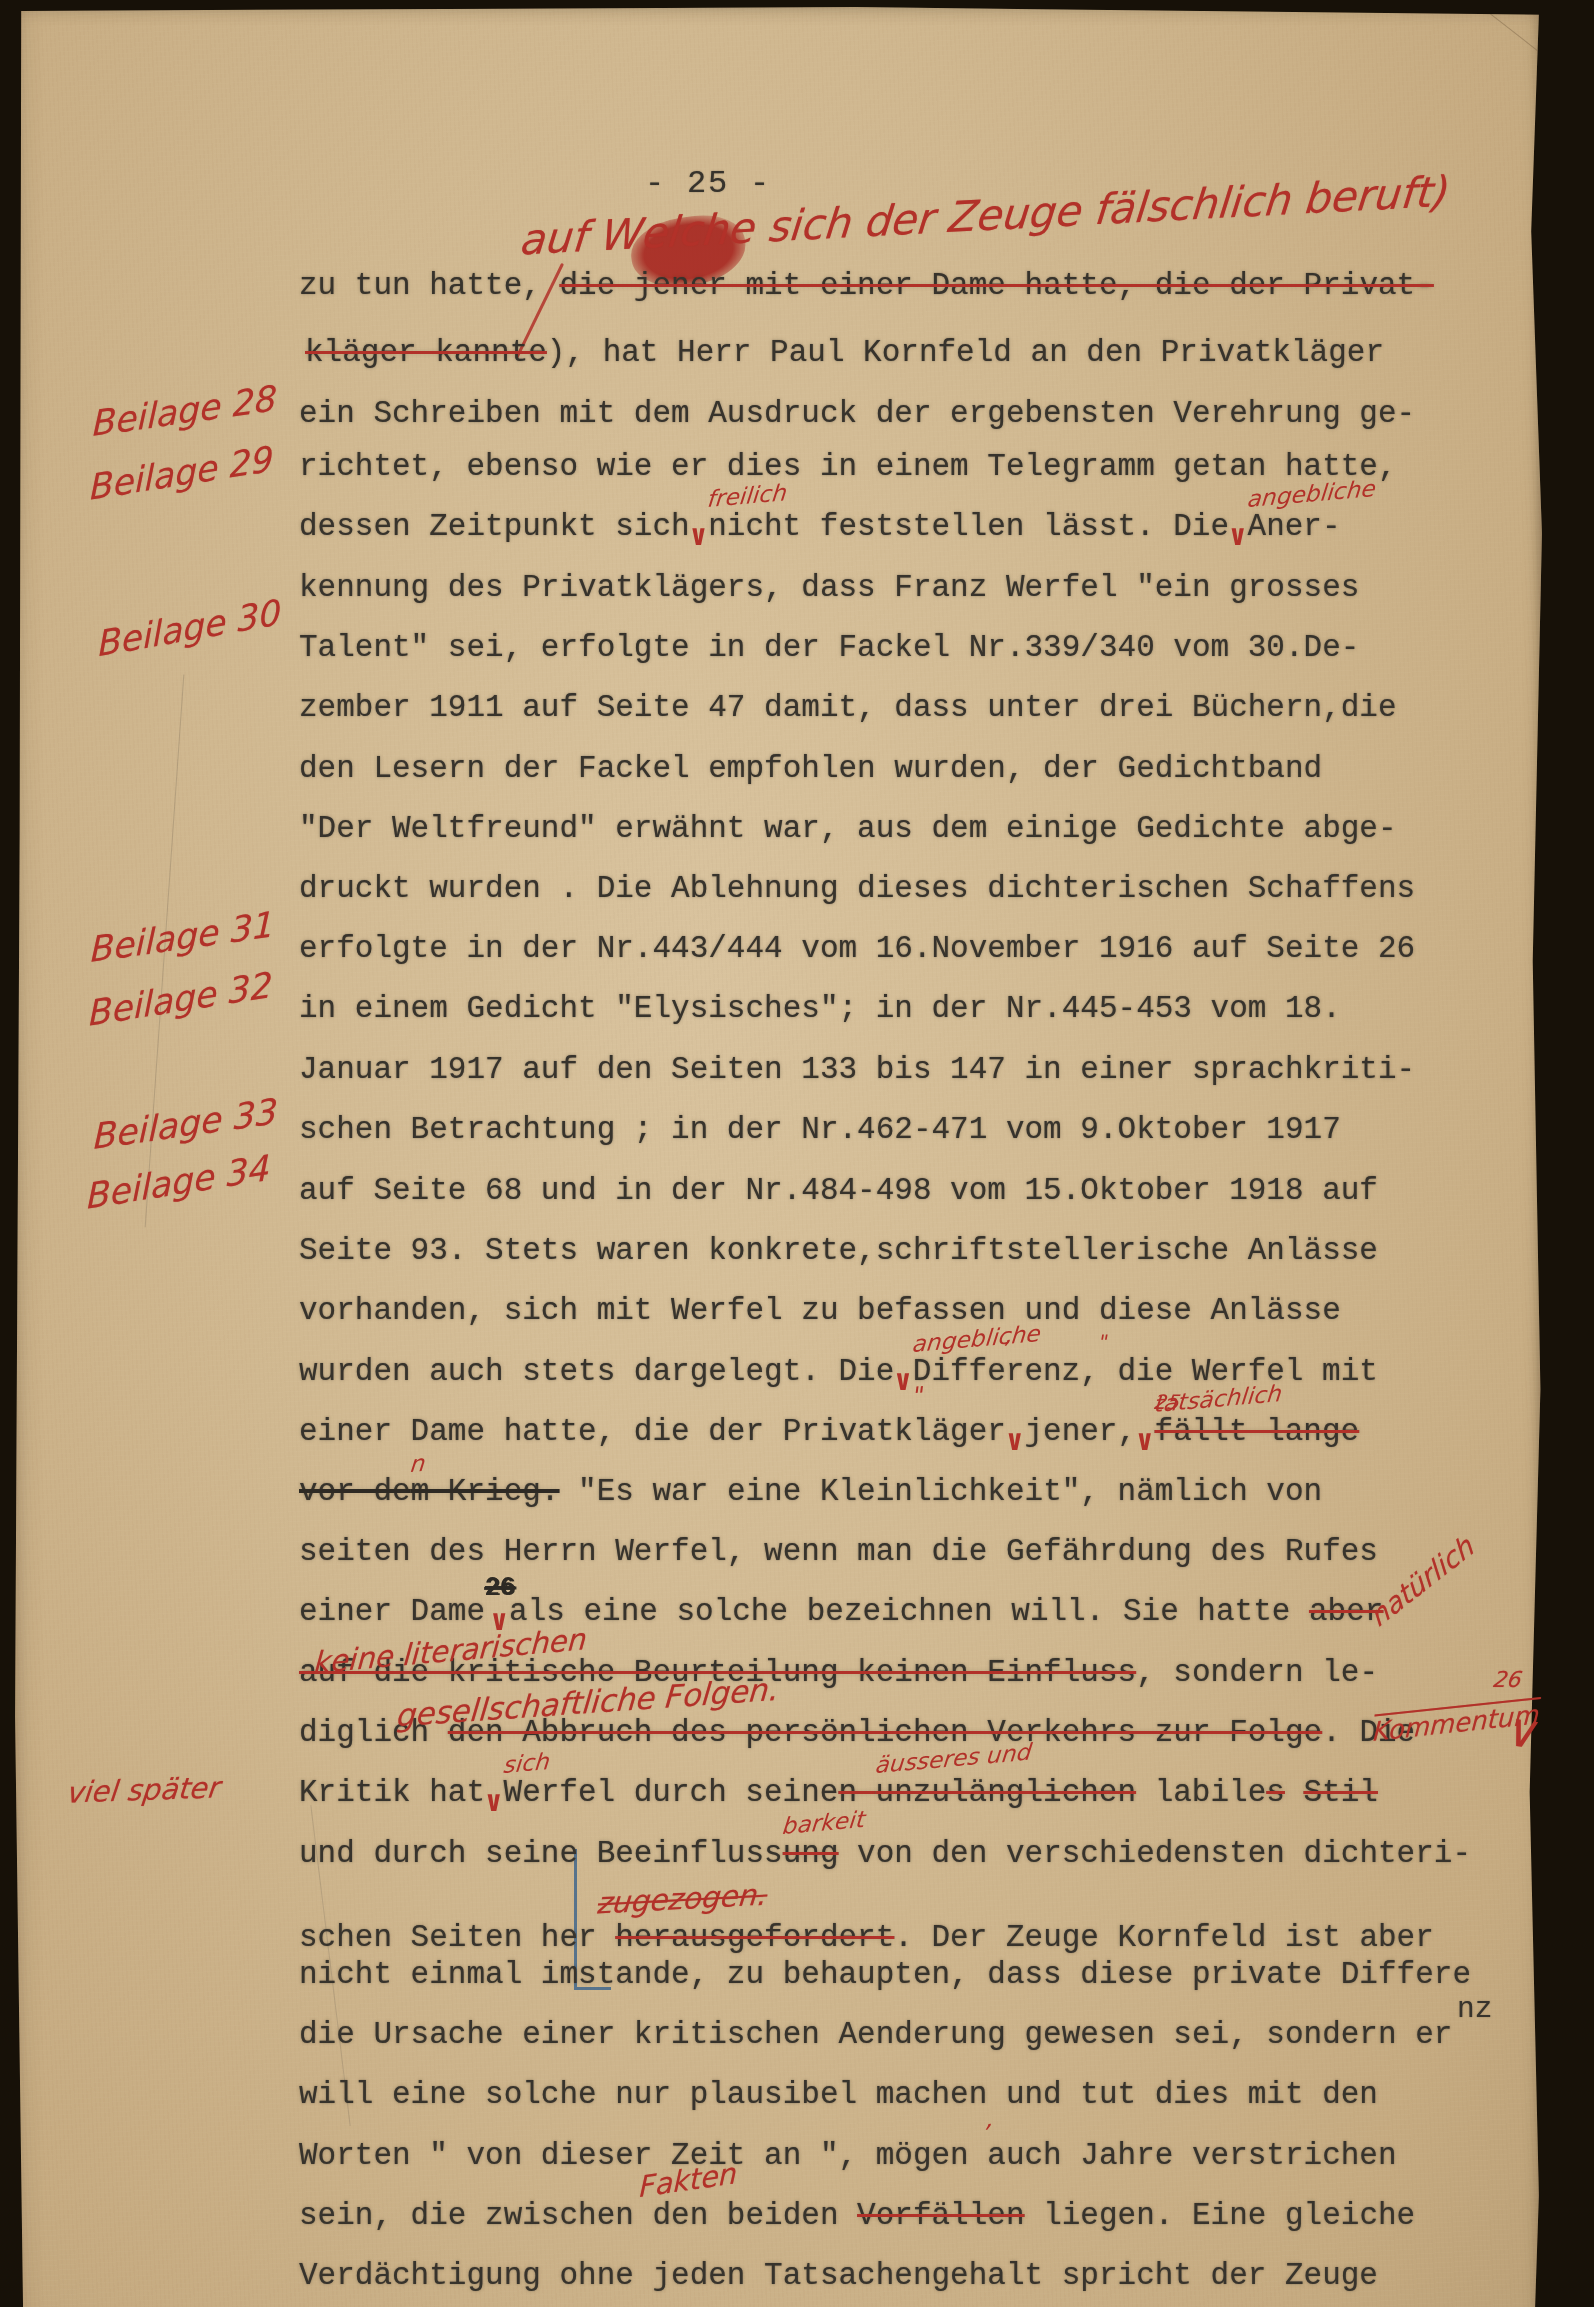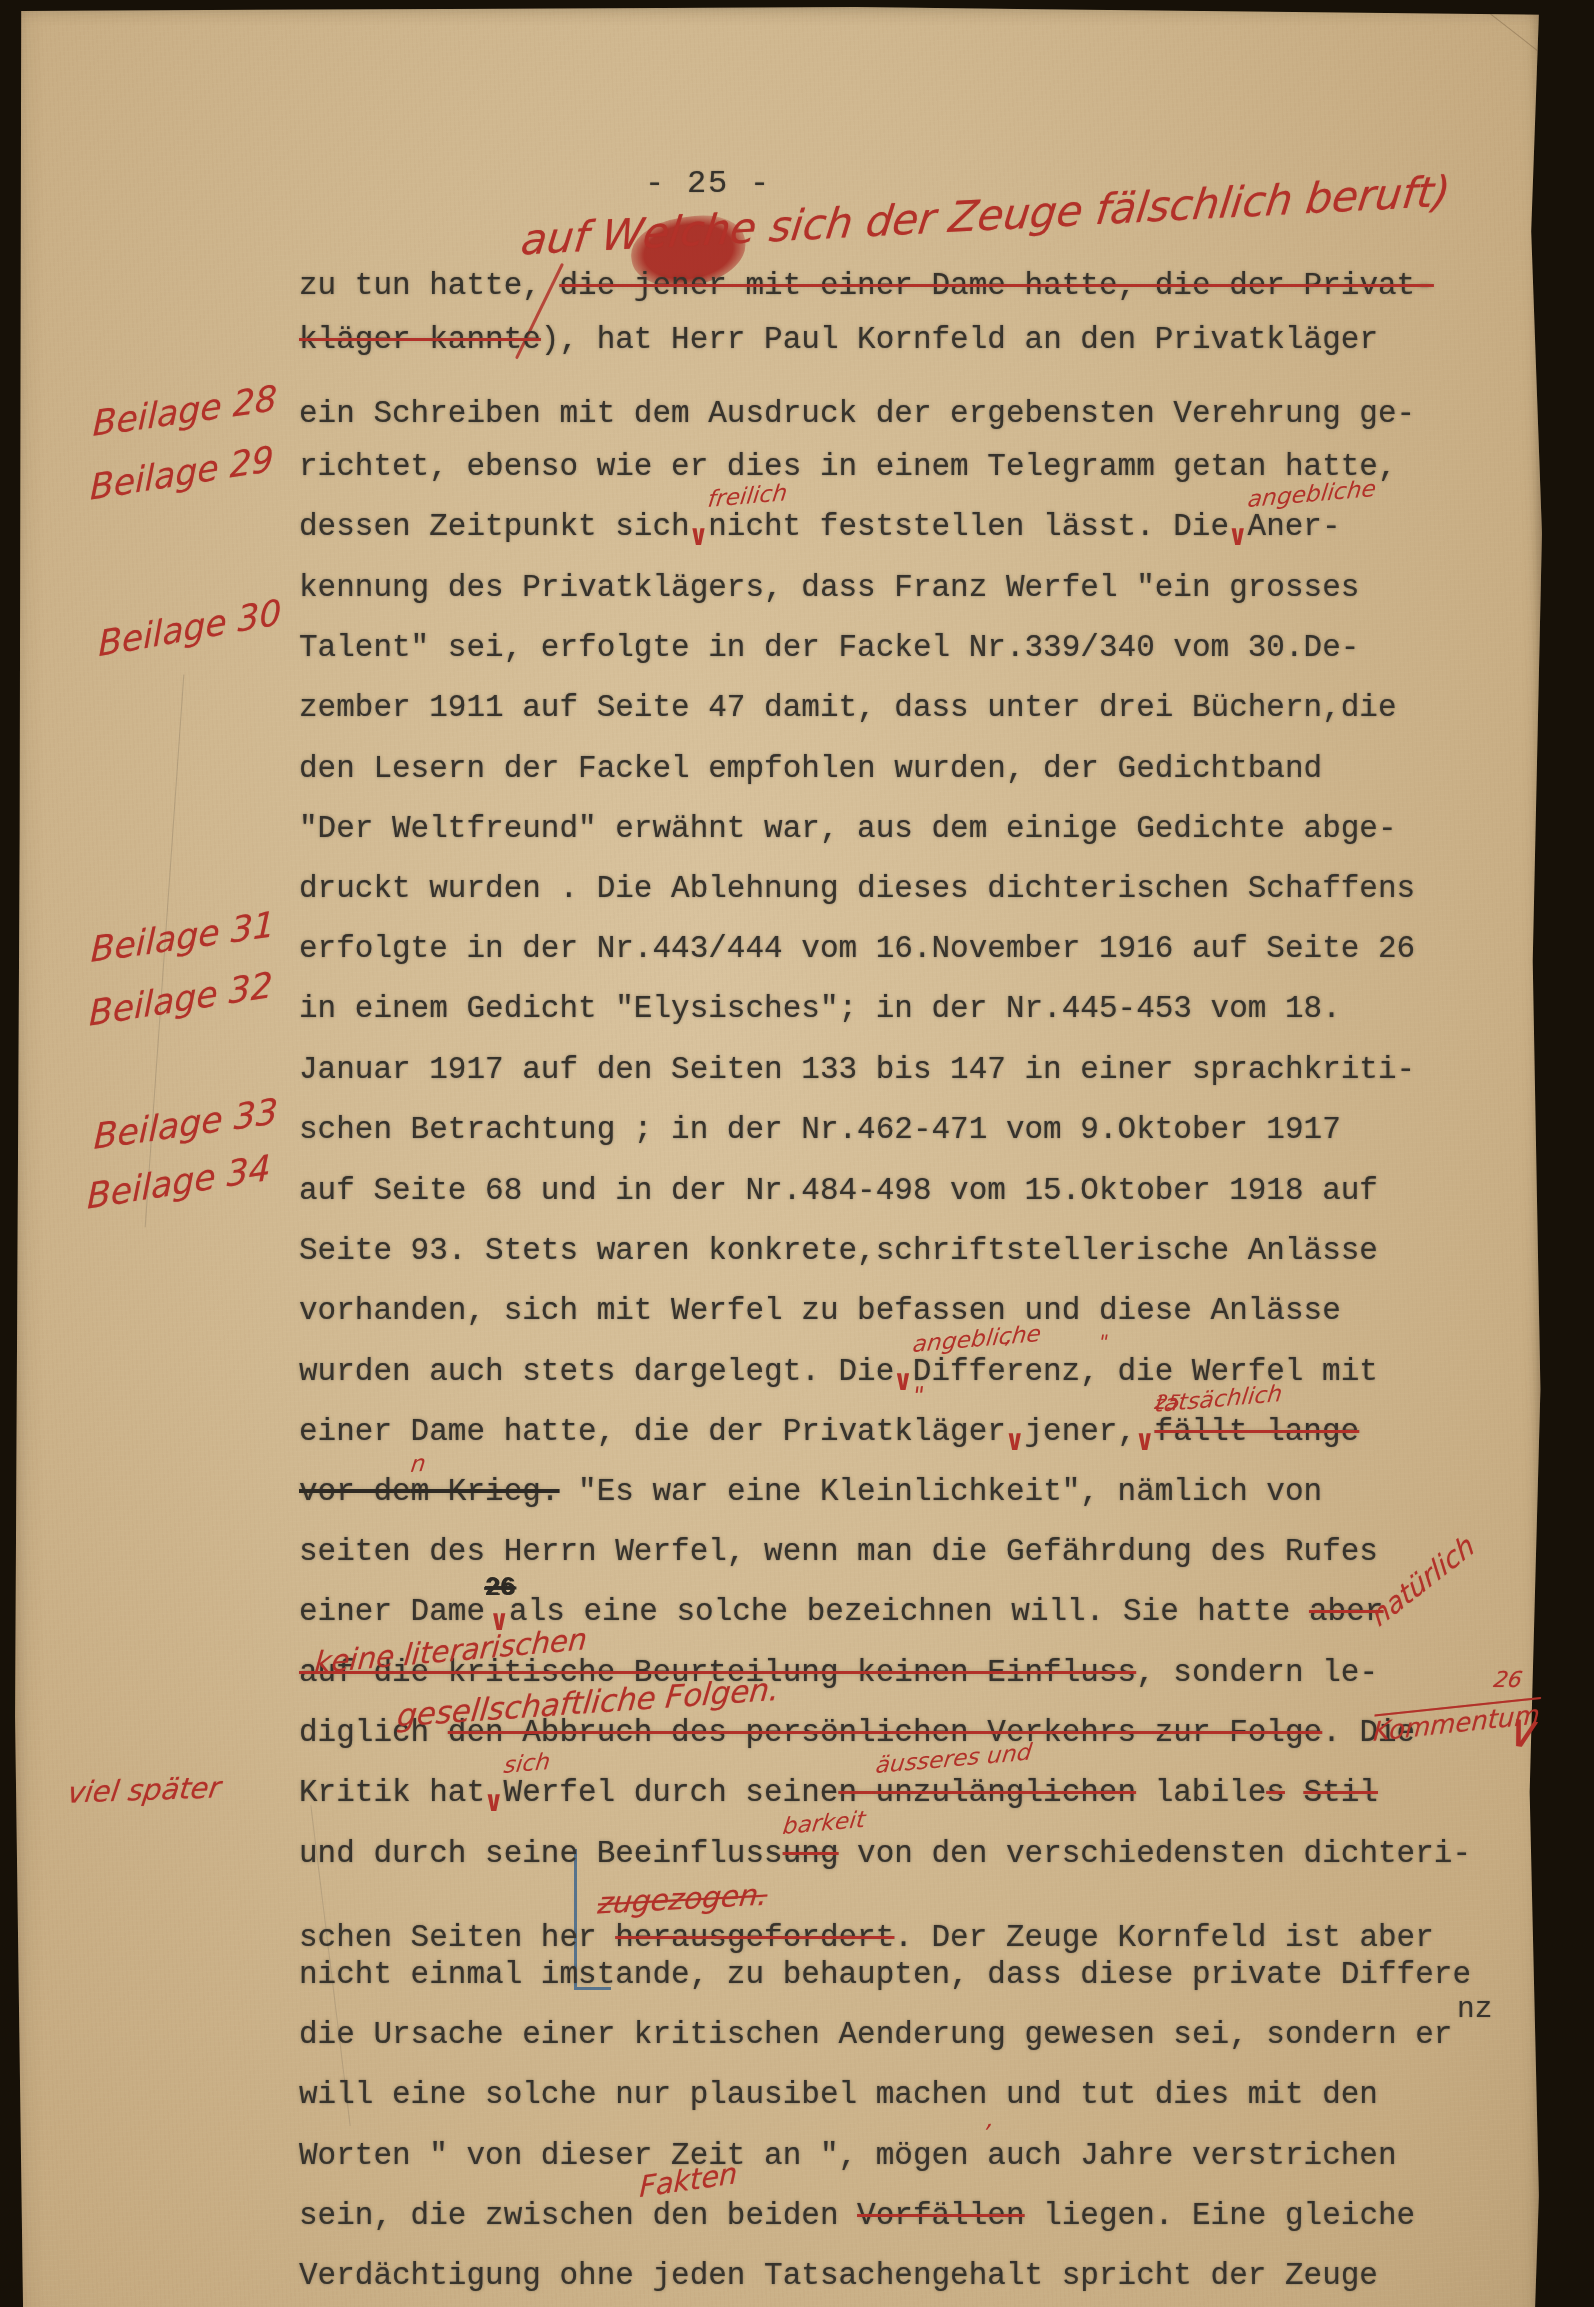--- a/index.html
+++ b/index.html
@@ -61,21 +61,21 @@
     <div class="scuff" id="scuff2"></div>
     <div class="scuff" id="crease1"></div>
 
   </div>
   <div id="page-number">- 25 -</div>
   <div class="red-blot"></div>
   <div class="leader"></div>
   <div class="blue-mark"></div>
   <div id="text-layer">
       <div class="tline" style="top: 270px;"><span class="seg-n">zu tun hatte, </span><span class="seg-sr">die jener mit einer Dame hatte, die der Privat-</span></div>
-      <div class="tline" style="top: 324px;"><span class="seg-sr">kläger kannte</span><span class="seg-n">), hat Herr Paul Kornfeld an den Privatkläger</span></div>
+      <div class="tline" style="top: 337px; margin-left: 6px;"><span class="seg-sr">kläger kannte</span><span class="seg-n">), hat Herr Paul Kornfeld an den Privatkläger</span></div>
       <div class="tline" style="top: 398px;"><span class="seg-n">ein Schreiben mit dem Ausdruck der ergebensten Verehrung ge-</span></div>
       <div class="tline" style="top: 451px;"><span class="seg-n">richtet, ebenso wie er dies in einem Telegramm getan hatte,</span></div>
       <div class="tline" style="top: 511px;"><span class="seg-n">dessen Zeitpunkt sich</span><span class="seg-car">∨</span><span class="seg-ins">freilich</span><span class="seg-n">nicht feststellen lässt. Die</span><span class="seg-car">∨</span><span class="seg-ins">angebliche</span><span class="seg-n">Aner-</span></div>
       <div class="tline" style="top: 572px;"><span class="seg-n">kennung des Privatklägers, dass Franz Werfel "ein grosses</span></div>
       <div class="tline" style="top: 632px;"><span class="seg-n">Talent" sei, erfolgte in der Fackel Nr.339/340 vom 30.De-</span></div>
       <div class="tline" style="top: 692px;"><span class="seg-n">zember 1911 auf Seite 47 damit, dass unter drei Büchern,die</span></div>
       <div class="tline" style="top: 753px;"><span class="seg-n">den Lesern der Fackel empfohlen wurden, der Gedichtband</span></div>
       <div class="tline" style="top: 813px;"><span class="seg-n">"Der Weltfreund" erwähnt war, aus dem einige Gedichte abge-</span></div>
       <div class="tline" style="top: 873px;"><span class="seg-n">druckt wurden . Die Ablehnung dieses dichterischen Schaffens</span></div>
       <div class="tline" style="top: 933px;"><span class="seg-n">erfolgte in der Nr.443/444 vom 16.November 1916 auf Seite 26</span></div>

